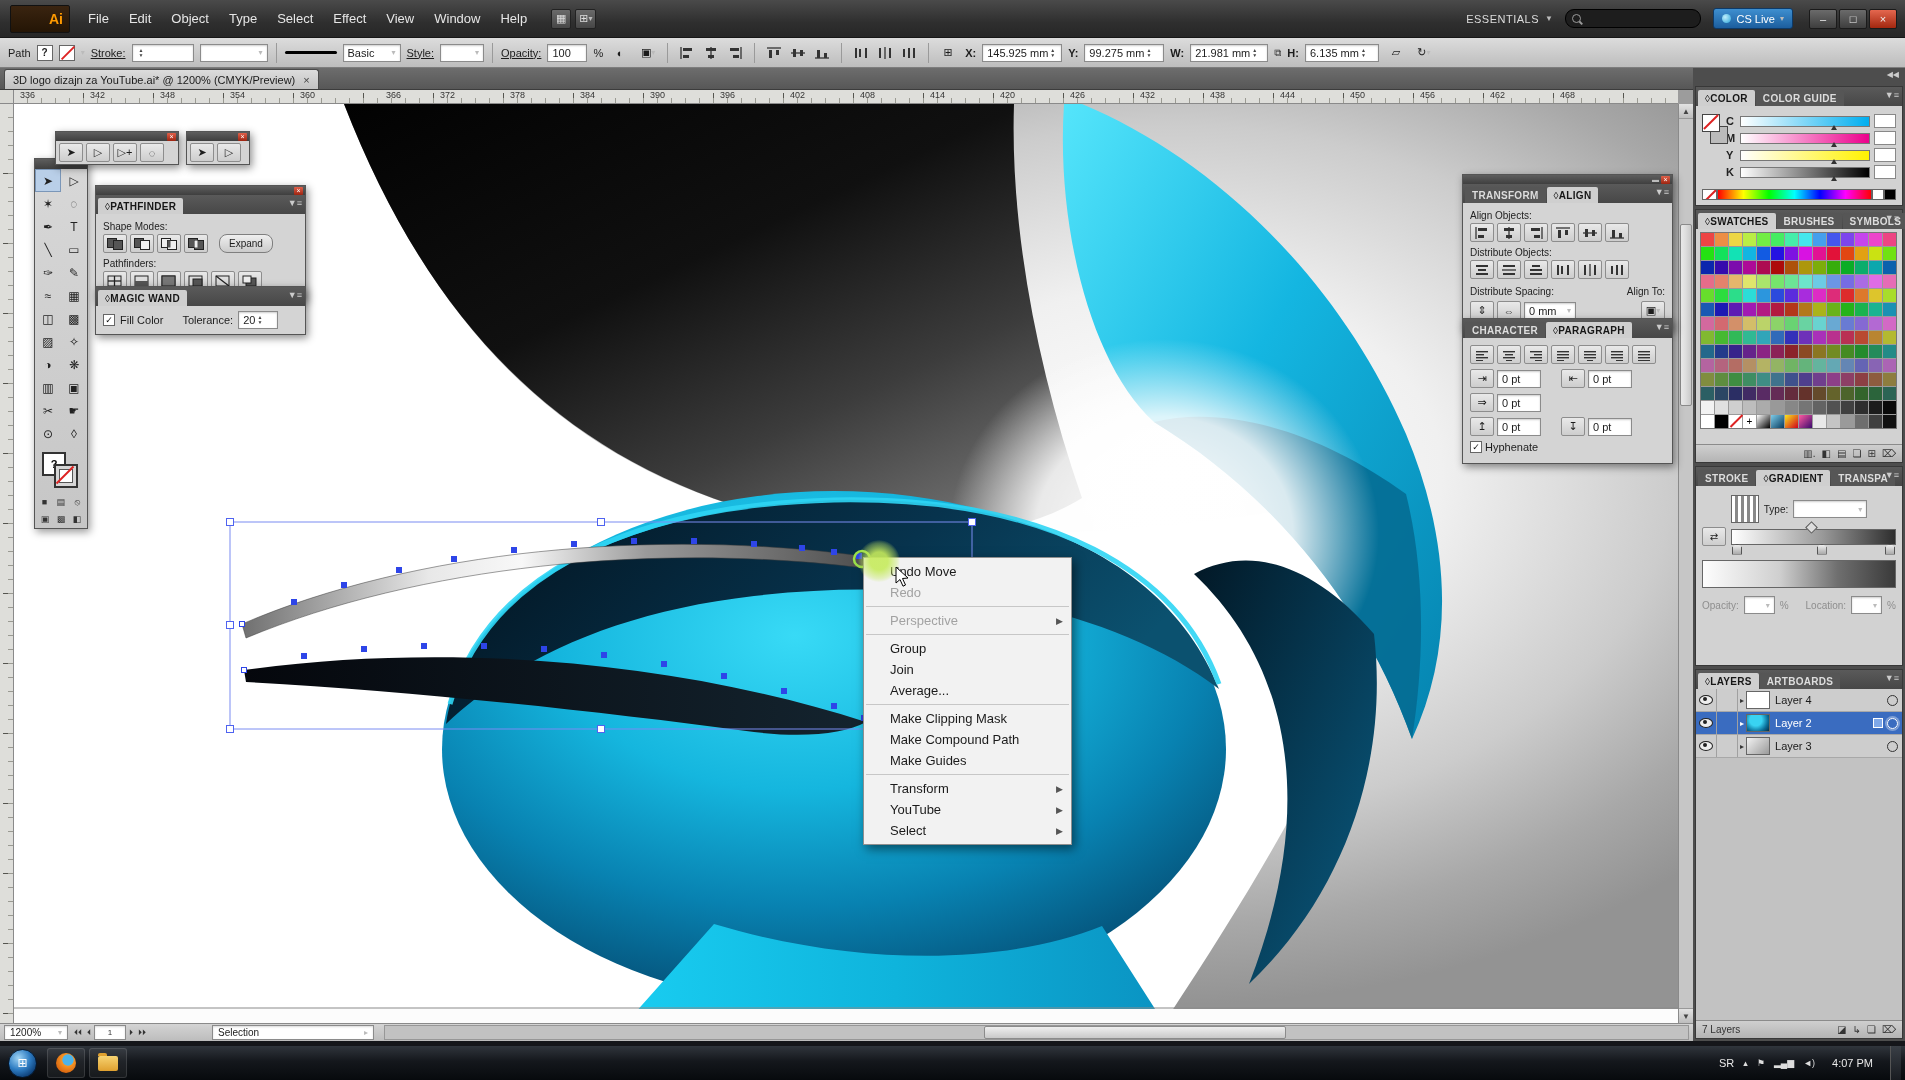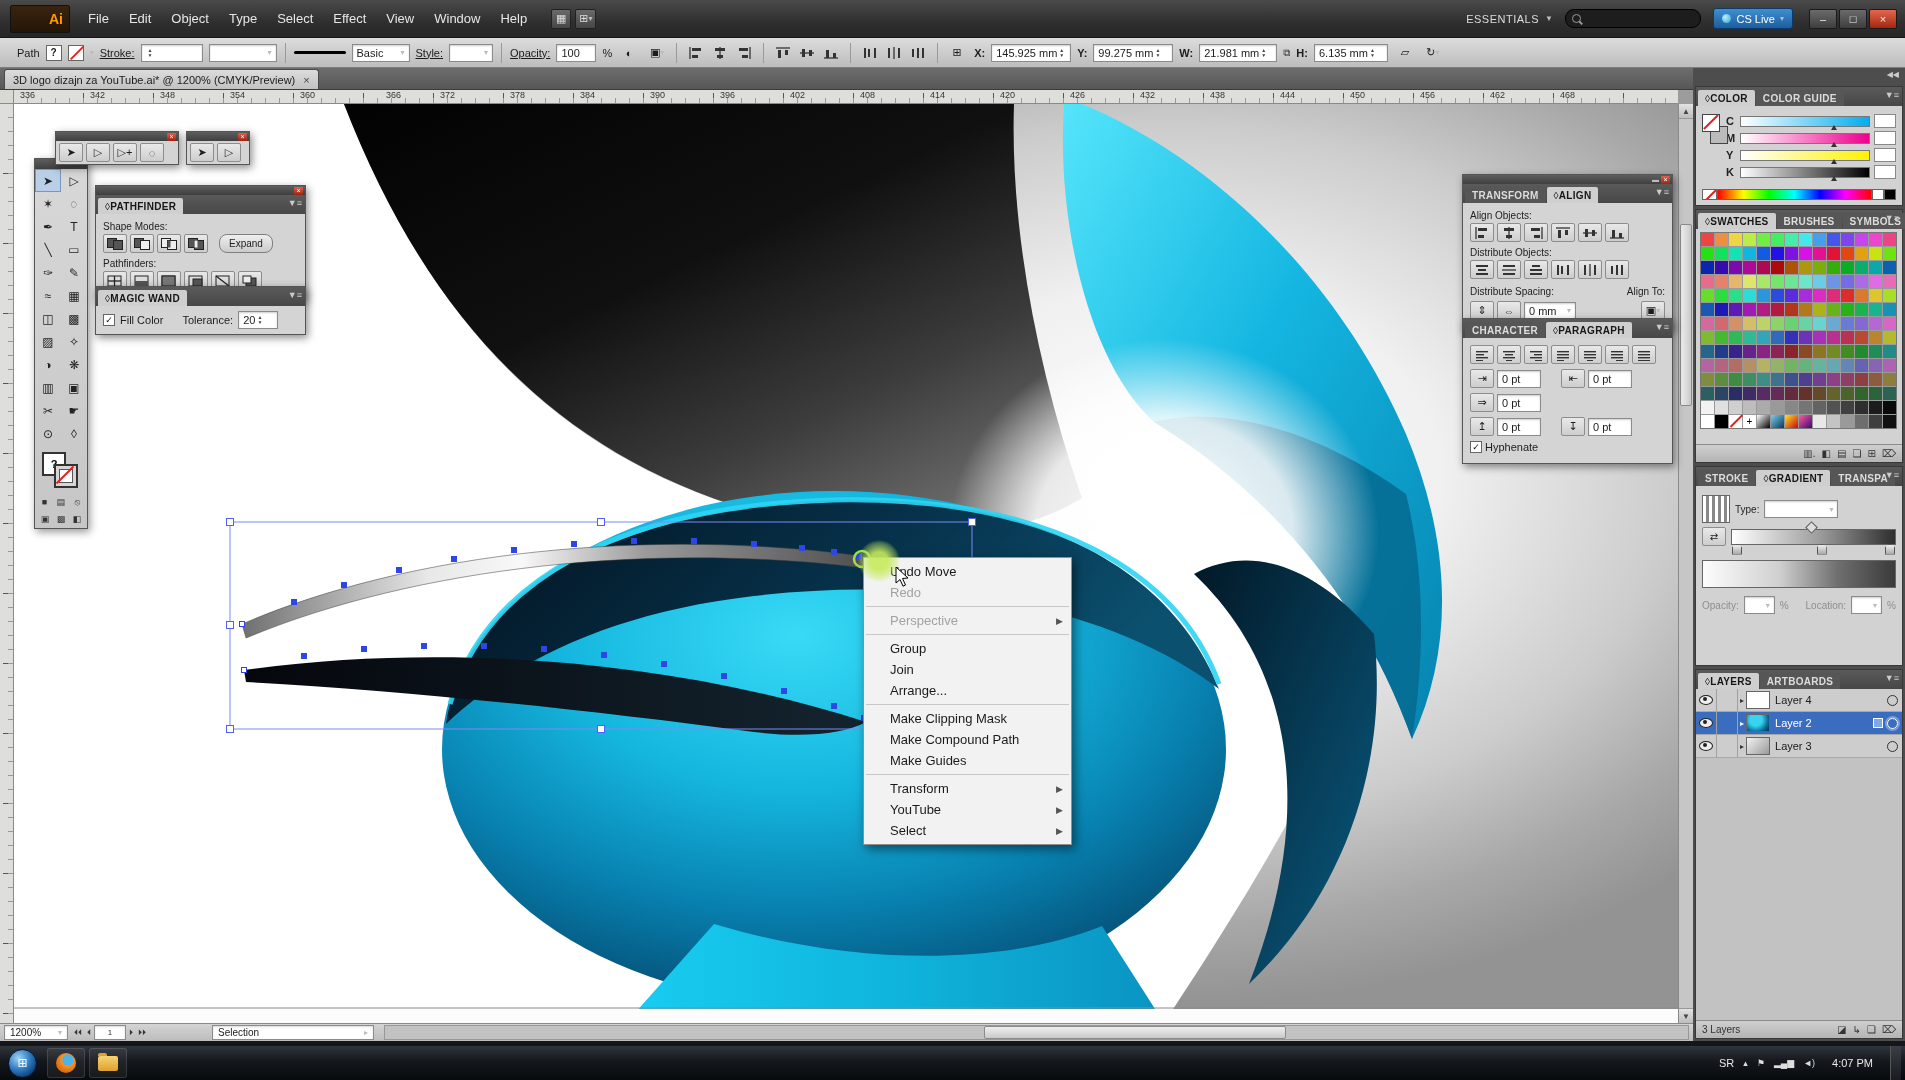--- a/index.html
+++ b/index.html
@@ -15,21 +15,21 @@
   .caret{font-size:8px;color:#bbb;}
   .searchbox{width:122px;height:17px;background:#1d1d1d;border:1px solid #000;border-radius:9px;display:flex;align-items:center;padding:0 6px;gap:5px;}
   .search-glass{width:7px;height:7px;border:1.5px solid #9a9a9a;border-radius:50%;position:relative;}
   .search-glass::after{content:"";position:absolute;width:4px;height:1.5px;background:#9a9a9a;transform:rotate(45deg);left:6px;top:7px;}
   .cslive{display:flex;align-items:center;gap:5px;background:linear-gradient(#3e8fd0,#1c5e9e);border:1px solid #0d3a68;border-radius:3px;height:19px;padding:0 8px;color:#fff;font-size:11px;}
   .cslive .dot{width:9px;height:9px;border-radius:50%;background:radial-gradient(circle at 35% 35%,#bfeefc,#2aa3d8);}
   .winbtns{display:flex;gap:2px;margin-left:4px;}
   .winbtn{width:26px;height:18px;display:flex;align-items:center;justify-content:center;background:linear-gradient(#6b6b6b,#3e3e3e);border:1px solid #1a1a1a;color:#eee;font-size:11px;border-radius:2px;}
   .winbtn.close{background:linear-gradient(#e4674f,#a3270f);}
   
-  .controlbar{height:30px;background:linear-gradient(#dcdcdc,#bdbdbd);border-bottom:1px solid #7d7d7d;display:flex;align-items:center;font-size:11px;color:#1c1c1c;gap:6px;padding:0 17px;box-sizing:border-box;}
+  .controlbar{height:30px;background:linear-gradient(#dcdcdc,#bdbdbd);border-bottom:1px solid #7d7d7d;display:flex;align-items:center;font-size:11px;color:#1c1c1c;gap:6px;padding:0 8px;box-sizing:border-box;}
   .cb-sep{width:1px;height:20px;background:#9a9a9a;margin:0 2px;}
   .ulabel{text-decoration:underline;}
   .field{background:#fff;border:1px solid #8b8b8b;height:16px;display:inline-flex;align-items:center;padding:0 4px;box-shadow:inset 0 1px 2px rgba(0,0,0,.2);white-space:nowrap;}
   .spin{display:inline-flex;flex-direction:column;font-size:5px;line-height:5px;color:#444;margin-left:2px;}
   .mini-swatch{width:14px;height:14px;border:1px solid #666;background:#fff;display:inline-flex;align-items:center;justify-content:center;font-size:10px;font-weight:bold;}
   .none-swatch{position:relative;}
   .none-swatch::after{content:"";position:absolute;left:-1px;top:6px;width:18px;height:2px;background:#d22;transform:rotate(-45deg);}
   .cb-icon-row{display:flex;gap:2px;align-items:center;}
   .cb-icon{width:20px;height:18px;display:inline-flex;align-items:center;justify-content:center;border:1px solid transparent;border-radius:2px;}
   .line-preview{width:52px;height:3px;background:#000;border-radius:2px;}
@@ -112,21 +112,21 @@
   .sw.reg::after{content:"+";position:absolute;inset:0;color:#000;font-size:10px;text-align:center;line-height:13px;}
   .pfoot{height:17px;background:linear-gradient(#cfcfcf,#b4b4b4);border-top:1px solid #8b8b8b;display:flex;align-items:center;justify-content:flex-end;gap:6px;padding:0 6px;font-size:10px;color:#333;}
   .pfoot .ft{font-size:10px;}
   
   .grad-thumb{width:26px;height:26px;border:1px solid #666;background:repeating-linear-gradient(90deg,#fff 0 3px,#888 3px 6px);}
   .grad-strip{flex:1;height:14px;border:1px solid #666;background:linear-gradient(90deg,#fff,#9a9a9a 55%,#2e2e2e);position:relative;}
   .gstop{position:absolute;top:14px;width:8px;height:9px;background:linear-gradient(#eee,#aaa);border:1px solid #555;clip-path:polygon(50% 0,100% 35%,100% 100%,0 100%,0 35%);}
   .gmid{position:absolute;top:-7px;width:7px;height:7px;background:#ddd;border:1px solid #555;transform:rotate(45deg);}
   .grad-big{height:26px;border:1px solid #666;background:linear-gradient(90deg,#fdfdfd,#cfcfcf 40%,#6f6f6f 70%,#3a3a3a);margin:14px 0 8px 0;}
   .dim{color:#8e8e8e;}
-  .grow{display:flex;align-items:center;gap:5px;margin:4px 0;}
+  .grow{display:flex;align-items:center;gap:5px;margin:4px 0;justify-content:center;}
   
   .lrow{height:22px;display:flex;align-items:center;border-bottom:1px solid #a8a8a8;background:#cdcdcd;font-size:11px;color:#1a1a1a;}
   .lrow.sel{background:#3a6cc0;color:#fff;}
   .lcell{width:20px;height:100%;border-right:1px solid #a0a0a0;display:flex;align-items:center;justify-content:center;}
   .eye{width:12px;height:8px;border:1px solid #222;border-radius:50%;position:relative;background:#eee;}
   .eye::after{content:"";position:absolute;left:3px;top:1px;width:4px;height:4px;background:#222;border-radius:50%;}
   .lrow .tri{font-size:8px;color:#333;margin:0 2px;}
   .lrow.sel .tri{color:#fff;}
   .lthumb{width:22px;height:16px;border:1px solid #666;margin-right:5px;background:#fff;}
   .lthumb.art{background:radial-gradient(circle at 40% 30%,#39d3f2 0 35%,#0a6d98 70%,#032c44);}
@@ -885,21 +885,21 @@
               <span class="sub">▶</span>
             </div>
             <div class="cm-sep"></div>
             <div class="cm-item">
               <span>Group</span>
             </div>
             <div class="cm-item">
               <span>Join</span>
             </div>
             <div class="cm-item">
-              <span>Arrange...</span>
+              <span>Average...</span>
             </div>
             <div class="cm-sep"></div>
             <div class="cm-item">
               <span>Make Clipping Mask</span>
             </div>
             <div class="cm-item">
               <span>Make Compound Path</span>
             </div>
             <div class="cm-item">
               <span>Make Guides</span>
@@ -1291,21 +1291,21 @@
                 </span>
                 <span class="lcell"></span>
                 <span class="tri">▸</span>
                 <span class="lthumb gray"></span>
                 <span class="lname">Layer 3</span>
                 <span class="target"></span>
               </div>
             </div>
           <div class="layers-empty"></div>
           <div class="pfoot" style="justify-content:space-between">
-            <span style="font-size:10px">3 Layers</span>
+            <span style="font-size:10px">7 Layers</span>
             <span style="display:flex;gap:6px">
               <span class="ft">◪</span>
               <span class="ft">↳</span>
               <span class="ft">❏</span>
               <span class="ft">⌦</span>
             </span>
           </div>
         </div>
       </div>
     </div>

